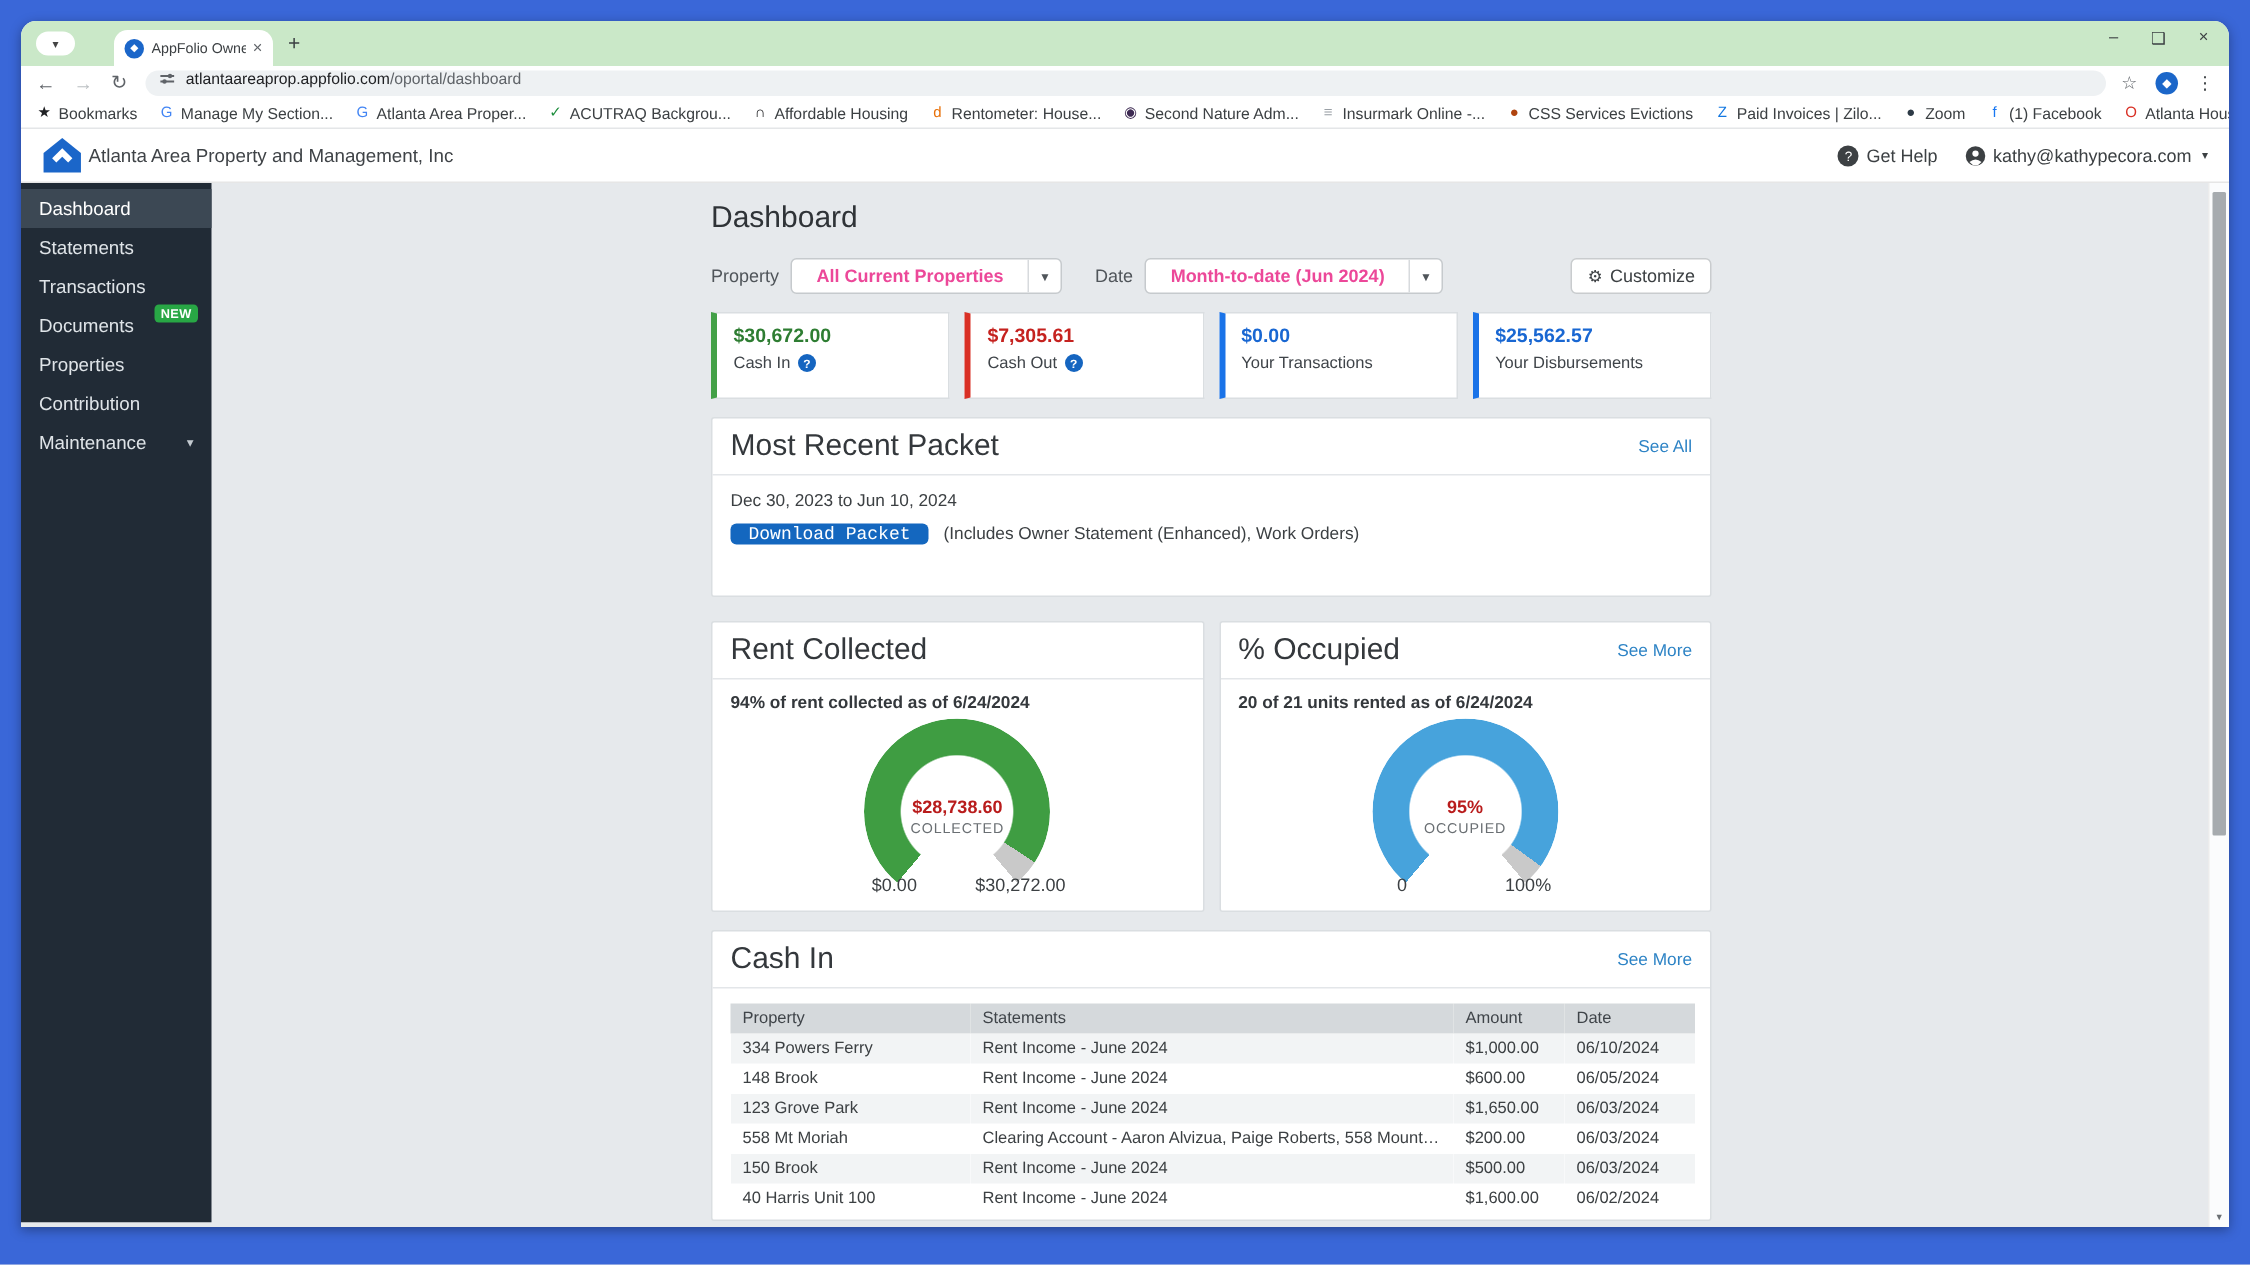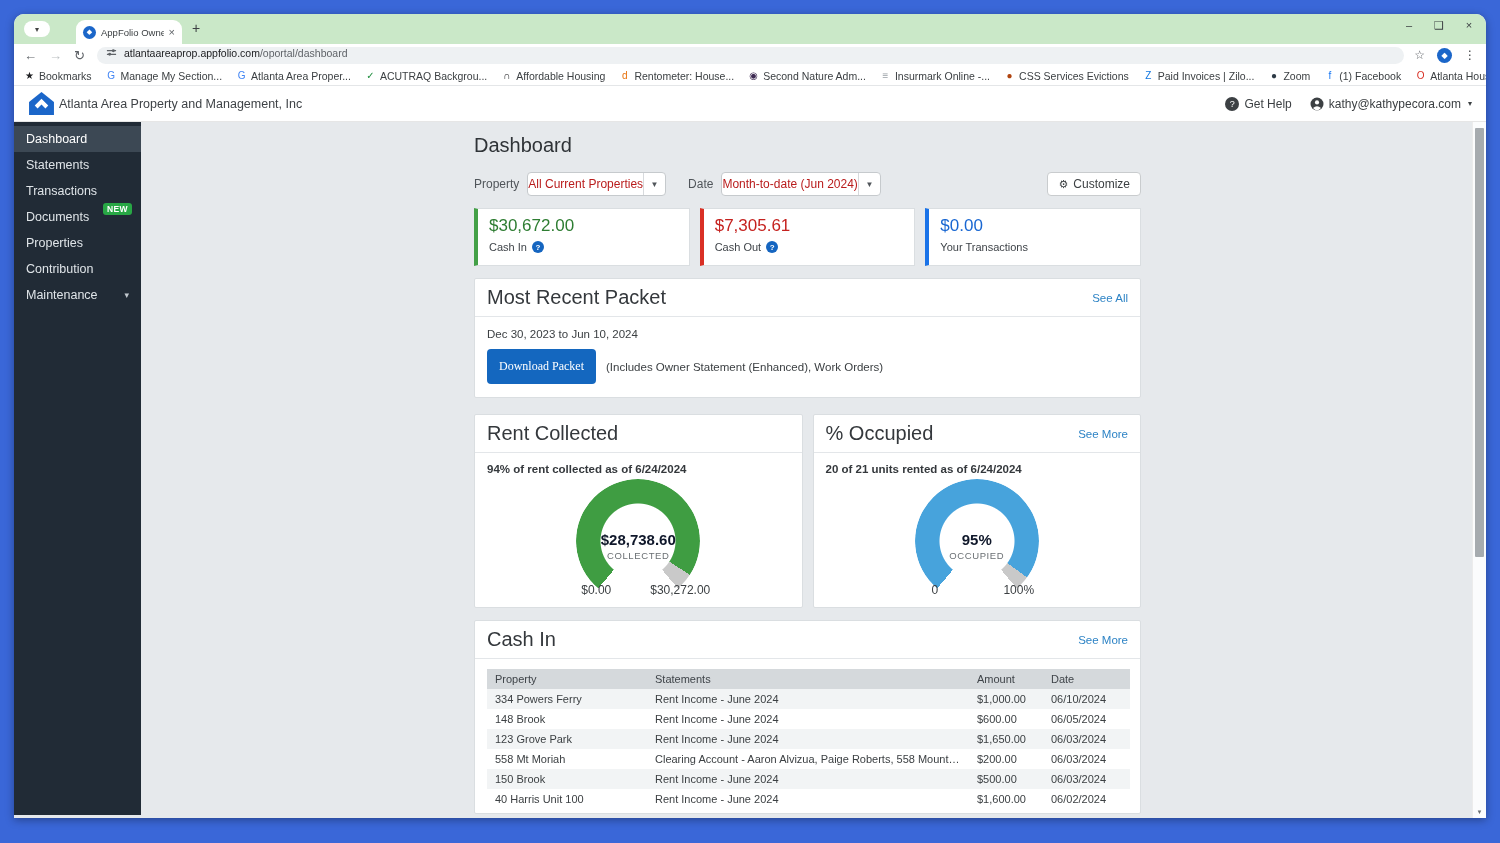--- a/index.html
+++ b/index.html
@@ -71,60 +71,60 @@
 
   .content { flex:1; overflow:hidden; position:relative; }
   .content-col { width:667px; margin-left:333px; padding-top:12px; }
 
   h1.pg-title { font-size:20px; font-weight:400; color:#2f3337; line-height:22px; }
 
   .filters { margin-top:16px; display:flex; align-items:center; height:24px; font-size:12px; color:#50555a; }
   .flt-label { margin-right:8px; }
   .selectbox { display:flex; align-items:center; height:24px; background:#fff; border:1px solid #c6cacd;
                border-radius:4px; overflow:hidden; margin-right:22px; }
-  .selectbox .val { padding:0 0; font-size:12px; color:#b91c1c; white-space:nowrap; }
+  .selectbox .val { padding:0 16px; font-size:12px; color:#ec4899; white-space:nowrap;font-weight:bold; }
   .selectbox .chev { width:22px; height:100%; border-left:1px solid #d7dadd; display:flex;
                      align-items:center; justify-content:center; font-size:8px; color:#50555a; }
   .customize { margin-left:auto; height:24px; display:flex; align-items:center; gap:5px; background:#fff;
                border:1px solid #c9ccce; border-radius:4px; padding:0 10px; font-size:12px; color:#3c4043; cursor:pointer; }
   .gear { font-size:11px; }
 
   .summary { margin-top:12px; display:flex; gap:10px; }
   .sum-card { flex:1; height:58px; background:#fff; border:1px solid #dadee1; border-left:4px solid #888;
               padding:7px 11px; }
-  .sum-amount { font-size:17px; font-weight:400; }
+  .sum-amount { font-size:13px; font-weight:700; }
   .sum-label-row { margin-top:5px; display:flex; align-items:center; gap:5px; }
   .sum-label { font-size:11px; color:#3f4449; }
   .info-dot { width:12px; height:12px; border-radius:50%; background:#1565c0; color:#fff; font-size:8px;
               font-weight:bold; display:flex; align-items:center; justify-content:center; cursor:pointer; }
 
   .card { background:#fff; border:1px solid #dadee1; border-radius:2px; }
   .card-head { display:flex; align-items:center; justify-content:space-between; padding:7px 12px;
                border-bottom:1px solid #e3e6e9; }
   .card-title { font-size:20px; color:#34383c; }
   .link { font-size:11.5px; color:#2d83c5; cursor:pointer; text-decoration:none; }
 
   .packet { margin-top:12px; height:120px; }
   .packet-body { padding:11px 12px; }
   .pk-date { font-size:11.5px; color:#3c4043; }
   .pk-row { margin-top:9px; display:flex; align-items:center; gap:10px; }
   .btn-primary { background:#1467bf; color:#fff; border:none; border-radius:4px; font-size:12px;
-                 padding:10px 12px; font-family:Liberation Serif, serif; cursor:pointer; }
+                 padding:0 12px; font-family:Liberation Mono, monospace; cursor:pointer; }
   .pk-note { font-size:11.5px; color:#3c4043; }
 
   .gauges { margin-top:16px; display:flex; gap:10px; }
   .gauge-card { flex:1; height:194px; }
   .gauge-body { padding:10px 12px; }
   .gauge-sub { font-size:11.5px; font-weight:bold; color:#34383c; }
   .gauge-wrap { width:160px; height:132px; margin:4px auto 0; position:relative; }
   .gauge-ring { width:124px; height:124px; margin:0 auto; border-radius:50%;
                 -webkit-mask:radial-gradient(closest-side, transparent calc(100% - 25px), #000 calc(100% - 24px));
                 mask:radial-gradient(closest-side, transparent calc(100% - 25px), #000 calc(100% - 24px)); }
   .gauge-center { position:absolute; left:0; right:0; top:52px; text-align:center; }
-  .gauge-val { font-size:15px; font-weight:bold; color:#0f172a; }
+  .gauge-val { font-size:12px; font-weight:bold; color:#b91c1c; }
   .gauge-valsub { font-size:9.5px; color:#6a6f73; letter-spacing:.6px; margin-top:2px; }
   .gauge-min, .gauge-max { position:absolute; top:104px; font-size:12px; color:#3c4043; transform:translateX(-50%); }
   .gauge-min { left:38px; } .gauge-max { left:122px; }
 
   .cashin { margin-top:12px; padding-bottom:4px; }
   .tbl-wrap { padding:10px 12px 0; }
   table { width:100%; border-collapse:collapse; font-size:11px; table-layout:fixed; }
   th { background:#d5d9dc; text-align:left; font-weight:400; color:#3f4449; padding:4px 8px; height:20px; }
   td { padding:4px 8px; color:#3c4043; height:20px; white-space:nowrap; overflow:hidden; text-overflow:ellipsis; }
   tbody tr:nth-child(odd) { background:#f2f4f5; }
@@ -326,20 +326,26 @@
                   <span class="sum-label">Cash Out</span>
                   <span class="info-dot">?</span>
                 </div>
               </div>
               <div class="sum-card" style="border-left-color: rgb(26, 115, 232);">
                 <div class="sum-amount" style="color: rgb(25, 103, 210);">$0.00</div>
                 <div class="sum-label-row">
                   <span class="sum-label">Your Transactions</span>
                 </div>
               </div>
+              <div class="sum-card" style="border-left-color: rgb(26, 115, 232);">
+                <div class="sum-amount" style="color: rgb(25, 103, 210);">$25,562.57</div>
+                <div class="sum-label-row">
+                  <span class="sum-label">Your Disbursements</span>
+                </div>
+              </div>
             </div>
 
           <section class="card packet">
             <div class="card-head">
               <span class="card-title">Most Recent Packet</span>
               <a class="link">See All</a>
             </div>
             <div class="packet-body">
               <div class="pk-date">Dec 30, 2023 to Jun 10, 2024</div>
               <div class="pk-row">

